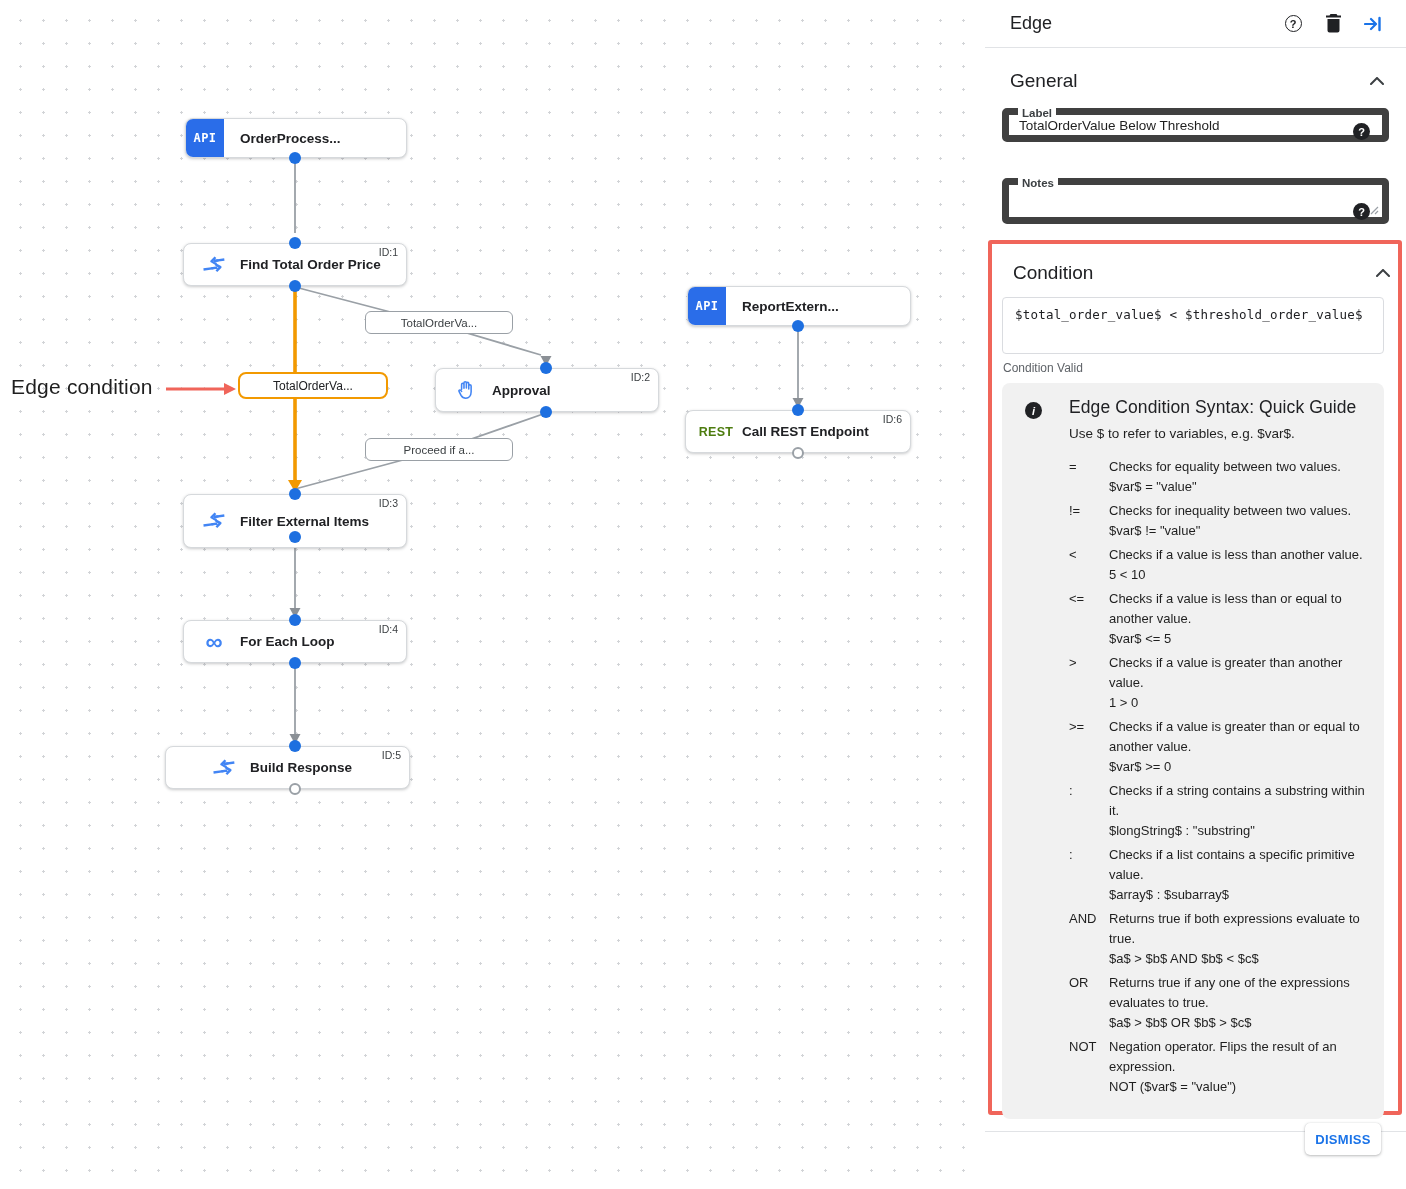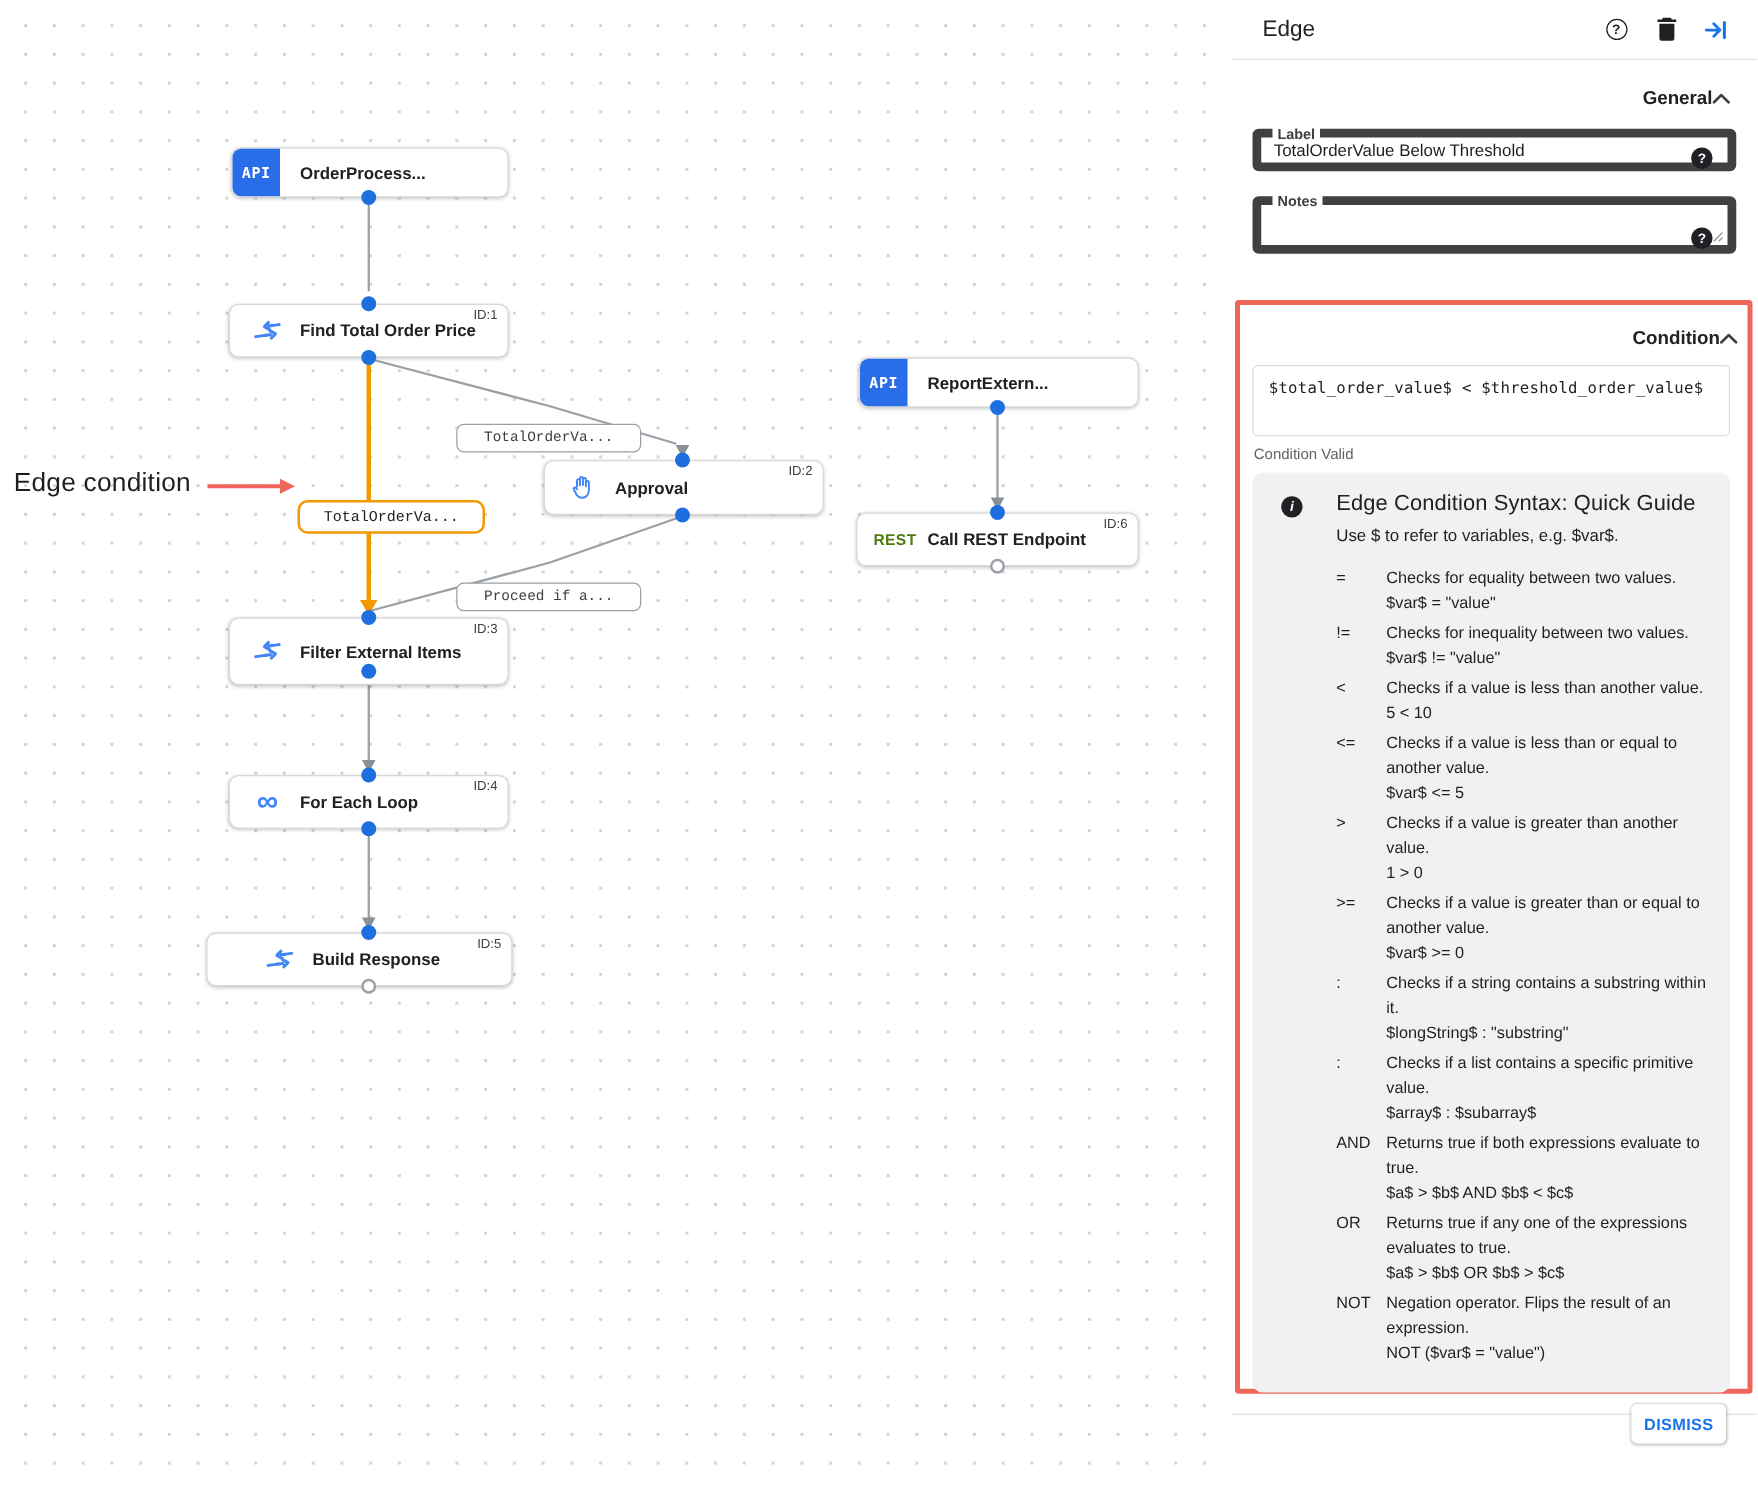--- a/index.html
+++ b/index.html
@@ -28,38 +28,38 @@
   }
   .trigger .node-label { margin-left:16px; }
   .task { padding-left:16px; }
   .task .icon-slot { width:28px; display:flex; align-items:center; justify-content:center; margin-right:12px; }
   .rest-word { color:#4d7c0f; font-weight:700; font-size:12.5px; letter-spacing:.3px; font-family:"Liberation Sans", sans-serif; }
   .loop-glyph { color:#4285f4; font-size:24px; font-weight:700; line-height:18px; }
 
   .edge-label {
     position:absolute; background:#fff; border:1px solid #9aa0a6; border-radius:6px;
     display:flex; align-items:center; justify-content:center;
-    font-family:Liberation Mono, monospace; font-size:11.5px; color:#3c4043; white-space:nowrap;margin-top:28px;
+    font-family:Liberation Sans, sans-serif; font-size:11.5px; color:#3c4043; white-space:nowrap;
   }
   .edge-label.selected { border:2px solid #f29900; border-radius:8px; font-size:12px; color:#202124; }
 
   .dot { position:absolute; width:12px; height:12px; border-radius:50%; background:#1d6fe0; transform:translate(-50%,-50%); }
   .dot.hollow { background:#fff; border:2px solid #9aa0a6; width:12px; height:12px; }
 
   #annotation-text { position:absolute; left:11px; top:375px; font-size:21px; color:#1f1f1f; letter-spacing:.2px; }
 
   
   #panel { position:absolute; left:985px; top:0; width:421px; height:1189px; background:#fff; }
   #panel-header { position:relative; height:48px; border-bottom:1px solid #e1e3e6; display:flex; align-items:center; padding:0 22px 0 25px; }
   #panel-title { font-size:18px; color:#202124; flex:1; }
   .hdr-icon { width:22px; height:22px; margin-left:18px; display:flex; align-items:center; justify-content:center; cursor:pointer; }
   .help-circle { width:17px; height:17px; border:1.6px solid #202124; border-radius:50%; display:flex; align-items:center; justify-content:center; font-size:11px; font-weight:700; color:#202124; }
 
   .section-head { display:flex; align-items:center; padding:0 22px 0 25px; }
-  .section-title { font-size:15px; font-weight:700; color:#202124; flex:1;text-align:right; }
+  .section-title { font-size:19px; font-weight:400; color:#202124; flex:1; }
   .chevron { width:14px; height:8px; }
 
   .mfield { position:relative; margin:10px 17px 0 17px; border:7px solid #404040; border-radius:5px; background:#fff; }
   .mfield-label { position:absolute; top:-8px; left:9px; background:#fff; padding:0 4px; font-size:11.5px; font-weight:700; color:#3c4043; }
   .mfield-value { font-size:13.5px; color:#1f1f1f; border:none; outline:none; width:calc(100% - 48px); background:transparent; font-family:"Liberation Sans", sans-serif; }
   #label-field { height:34px; display:flex; align-items:center; padding:0 10px; }
   #notes-field { height:46px; padding:7px 10px 0 10px; }
   .q-badge { position:absolute; right:12px; width:17px; height:17px; background:#202124; color:#fff; border-radius:50%; font-size:11px; font-weight:700; display:flex; align-items:center; justify-content:center; }
   #label-field .q-badge { top:8px; }
   #notes-field .q-badge { top:18px; }
@@ -253,21 +253,21 @@
           <path d="M1 7 L7 1 L13 7" stroke="#3c4043" stroke-width="2" fill="none" stroke-linecap="round"></path>
         </svg>
     </div>
 
     <div class="mfield" id="label-field" style="margin-top:16px;">
       <span class="mfield-label">Label</span>
       <input class="mfield-value" type="text" value="TotalOrderValue Below Threshold" style="">
       <span class="q-badge">?</span>
     </div>
 
-    <div class="mfield" id="notes-field" style="margin-top:20px;">
+    <div class="mfield" id="notes-field" style="margin-top:36px;">
       <span class="mfield-label">Notes</span>
       <span class="q-badge">?</span>
       <svg class="resize-grip" width="9" height="9" viewBox="0 0 9 9">
           <path d="M8 1 L1 8 M8 5 L5 8" stroke="#9aa0a6" stroke-width="1.2"></path>
         </svg>
     </div>
 
     <div id="condition-annotated">
 
       <div id="condition-head">

